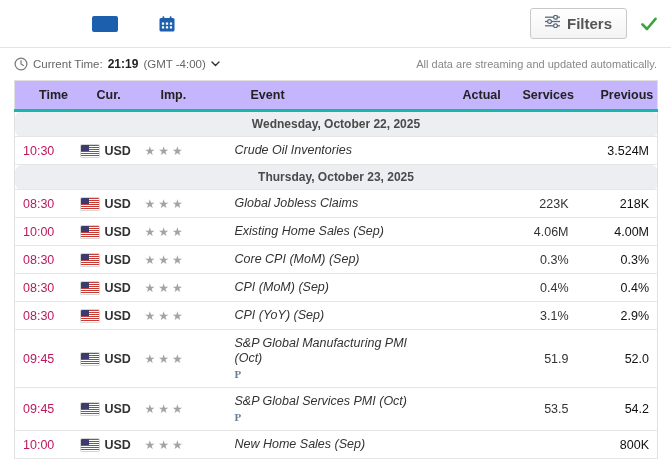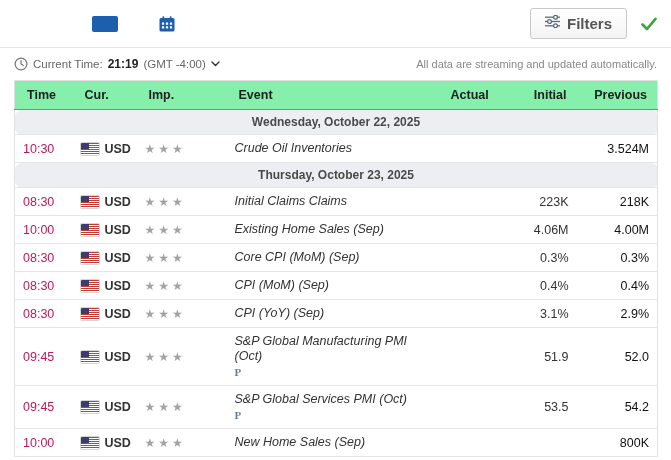--- a/index.html
+++ b/index.html
@@ -35,21 +35,21 @@
     padding:9px 14px 7px 14px;}
   .status-left{display:flex;align-items:center;gap:5px;cursor:pointer;
     font-size:11.5px;color:#666;}
   .status-left b{color:#222;font-size:12px;}
   .status-right{font-size:11px;color:#888;}
 
   
   .cal-table{margin:2px 14px 0 14px;width:643px;border-collapse:collapse;
     table-layout:fixed;border:1px solid #e0e0e0;font-size:12.5px;}
   .cal-table th{font-weight:bold;color:#222;text-align:left;
-    padding:7px 12px;border-bottom:1px solid #14b8a6;background:#86efac;}
+    padding:7px 24px;border-bottom:3px solid #14b8a6;background:#c4b5fd;}
   .cal-table th.c-num{text-align:right;padding-right:10px;margin-top:37px;}
   .cal-table td{padding:6px 8px;border-bottom:1px solid #e6e6e6;vertical-align:middle;}
   .day-row td{background:var(--day-bg);text-align:center;font-weight:bold;
     font-size:12px;color:#4a4a4a;padding:5px 8px;border-radius:7px;}
   .c-time{color:#be185d;}
   .c-cur{white-space:nowrap;font-weight:bold;}
   .us-flag{display:inline-block;width:18px;height:12px;vertical-align:-2px;
     margin-right:6px;border-radius:1px;box-shadow:0 0 0 1px #d5d5d5;
     background:
       linear-gradient(#3c3b6e,#3c3b6e) left top/8px 6px no-repeat,
@@ -138,21 +138,21 @@
         <col style="width:78px">
       <col style="width:81px">
     </colgroup>
     <thead>
       <tr>
         <th>Time</th>
         <th>Cur.</th>
         <th>Imp.</th>
         <th>Event</th>
         <th class="c-num">Actual</th>
-        <th class="c-num">Initial</th>
+        <th class="c-num">Services</th>
         <th class="c-num">Previous</th>
       </tr>
     </thead>
     <tbody>
         <tr class="day-row">
     <td colspan="7">Wednesday, October 22, 2025</td>
   </tr>
         <tr class="event-row">
     <td class="c-time">10:30</td>
     <td class="c-cur"><span class="us-flag"></span><span>USD</span></td>
@@ -170,21 +170,21 @@
         <tr class="day-row">
     <td colspan="7">Thursday, October 23, 2025</td>
   </tr>
         <tr class="event-row">
     <td class="c-time">08:30</td>
     <td class="c-cur"><span class="us-flag"></span><span>USD</span></td>
     <td class="c-imp">
       <span class="stars">★★★</span>
     </td>
     <td class="c-event">
-      <a class="ev-name">Initial Claims Claims</a>
+      <a class="ev-name">Global Jobless Claims</a>
       
     </td>
     <td class="c-num"></td>
     <td class="c-num">223K</td>
     <td class="c-num c-prev">218K</td>
   </tr>
         <tr class="event-row">
     <td class="c-time">10:00</td>
     <td class="c-cur"><span class="us-flag"></span><span>USD</span></td>
     <td class="c-imp">

